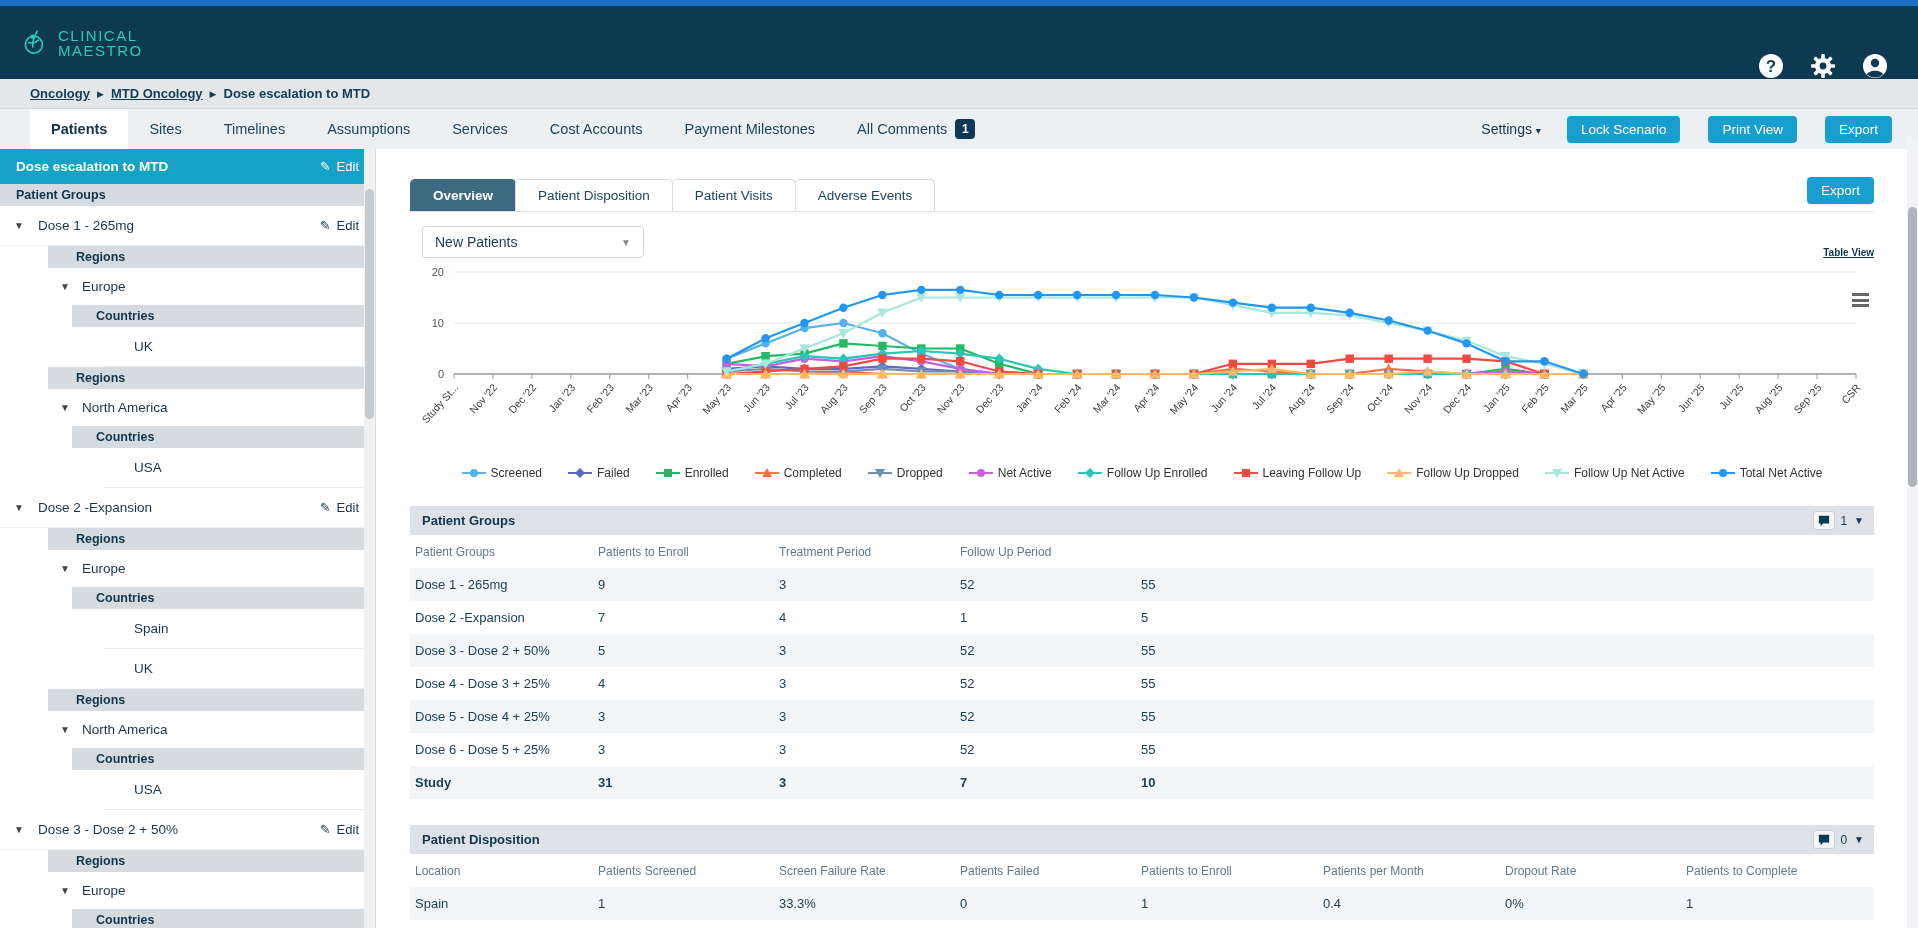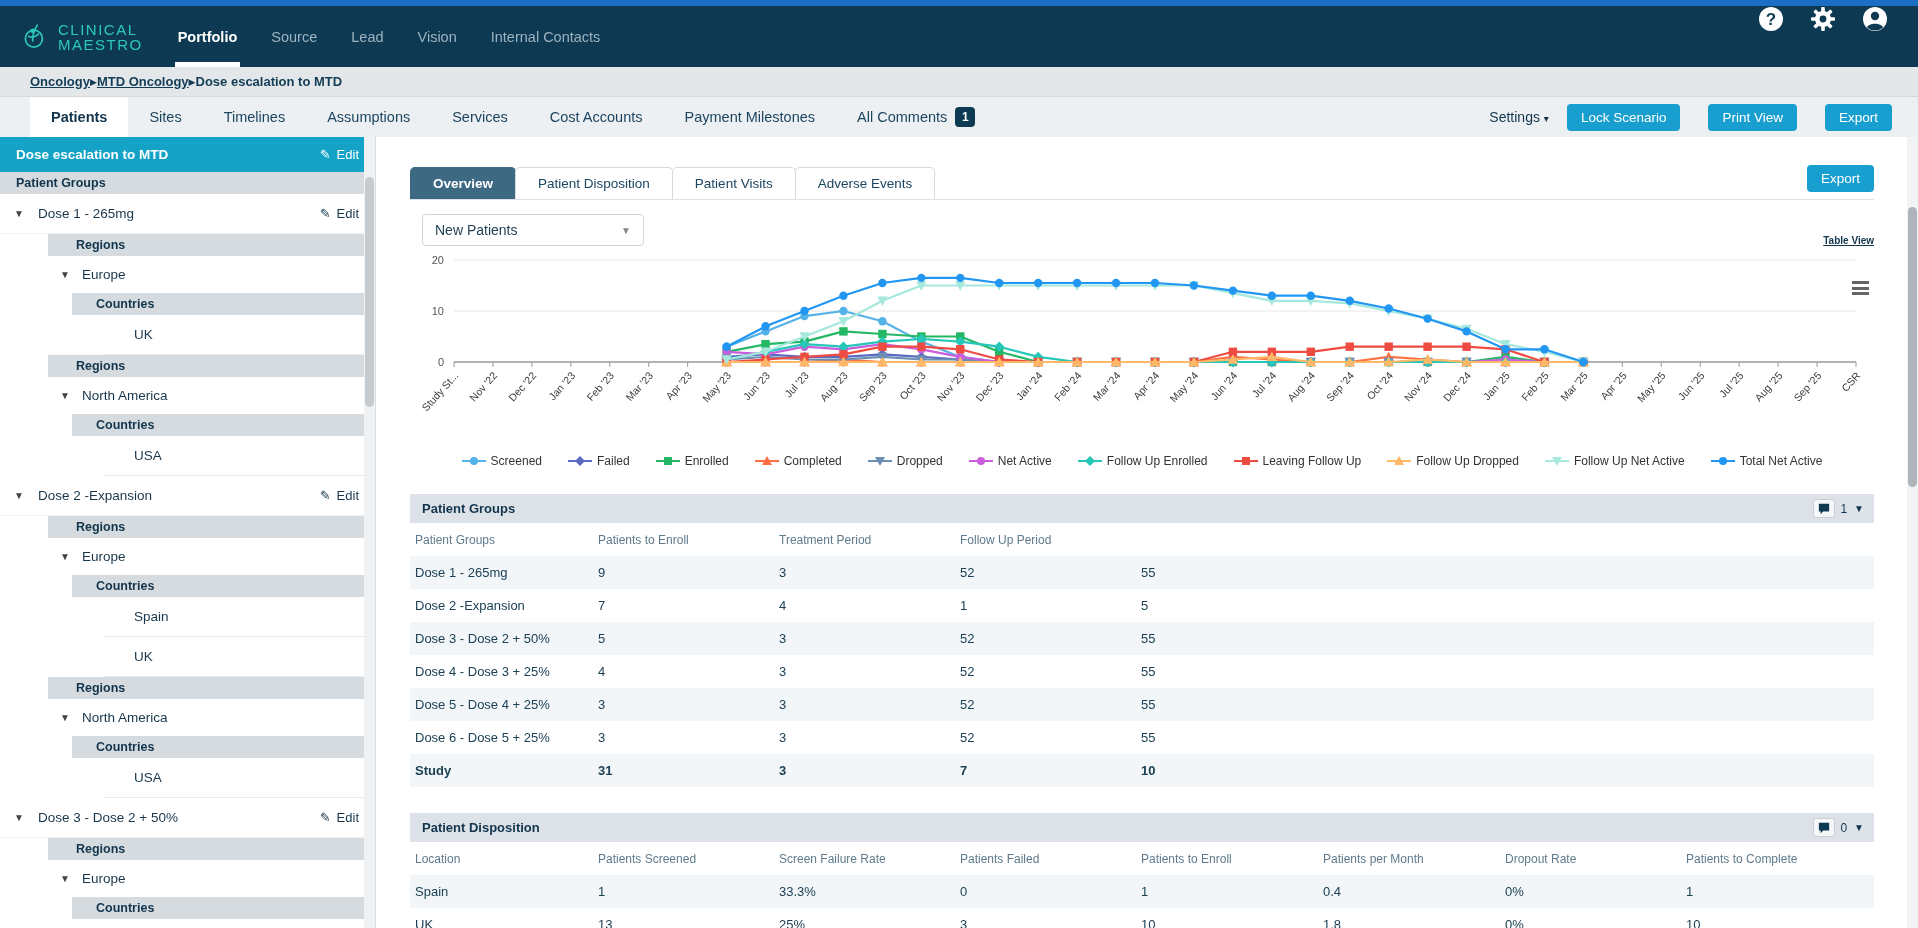--- a/index.html
+++ b/index.html
@@ -2,46 +2,46 @@
 <html><head>
 <meta charset="utf-8">
 <style>
   * { margin:0; padding:0; box-sizing:border-box; }
   html,body { width:1918px; height:928px; overflow:hidden; background:#fff;
     font-family:"Liberation Sans", sans-serif; }
   .app { position:relative; width:1918px; height:928px; overflow:hidden; }
 
   
   .top-strip { height:6px; background:#1a6fc4; }
-  .navbar { height:61px; background:#0d3a52; display:flex; align-items:flex-start; position:relative; }
+  .navbar { height:73px; background:#0d3a52; display:flex; align-items:flex-end; position:relative; }
   .brand { display:flex; align-items:center; gap:10px; padding:0 18px 0 22px; height:100%; }
   .brand-text { display:flex; flex-direction:column; line-height:15px; }
   .brand-text span { color:#2cc9bb; font-size:15px; letter-spacing:1.5px; font-weight:400; }
   .nav-items { display:flex; align-items:stretch; height:100%; }
   .nav-item { color:#9db3c0; font-size:14.5px; display:flex; align-items:center; padding:0 17px; cursor:pointer; position:relative; }
   .nav-item.active { color:#ffffff; font-weight:bold; }
   .nav-item.active::after { content:""; position:absolute; left:14px; right:14px; bottom:0; height:5px; background:#ffffff; }
   .nav-right { margin-left:auto; display:flex; align-items:center; gap:26px; padding-right:30px; }
   .nav-icon { width:26px; height:26px; cursor:pointer; }
 
   
-  .breadcrumb { height:30px; background:#e3e7ea; display:flex; align-items:center; padding-left:30px; 
+  .breadcrumb { height:30px; background:#e3e7ea; display:flex; align-items:center; padding-left:30px; gap:7px;
     font-size:13px; color:#123c55; border-bottom:1px solid #d4d9dd; }
   .crumb { text-decoration:underline; font-weight:bold; cursor:pointer; }
   .crumb.current { text-decoration:none; cursor:default; }
   .crumb-sep { font-size:9px; color:#123c55; }
 
   
   .tabbar { height:40px; background:#edf0f2; display:flex; align-items:stretch; padding-left:30px; }
   .mtab { display:flex; align-items:center; padding:0 21px; font-size:14.5px; color:#1c4560; cursor:pointer; gap:8px; }
   .mtab.active { background:#ffffff; font-weight:bold; color:#12354d; }
   .badge { background:#0d3a52; color:#fff; font-size:12px; font-weight:bold; min-width:20px; height:20px;
     border-radius:4px; display:flex; align-items:center; justify-content:center; padding:0 5px; }
   .tab-actions { margin-left:auto; display:flex; align-items:center; gap:10px; padding-right:26px; }
-  .settings-lbl { font-size:14px; color:#12354d; margin-right:8px; cursor:pointer; }
+  .settings-lbl { font-size:14px; color:#12354d; margin-right:16px; cursor:pointer; }
   .settings-lbl .caret { font-size:10px; }
   .cyan-btn { background:#189fcf; color:#fff; border:none; font-size:13.5px; padding:6px 14px; border-radius:4px;
     cursor:pointer; font-family:"Liberation Sans", sans-serif; }
 
   
   .content { display:flex; height:791px; }
   .sidebar { width:376px; background:#fff; border-right:1px solid #d8dcdf; position:relative; overflow:hidden; flex:none; }
   .sb-header { height:35px; background:#14a3c7; color:#fff; display:flex; align-items:center; padding:0 16px; }
   .sb-header .sb-title { font-weight:bold; font-size:13.5px; flex:1; }
   .sb-header .sb-edit { font-size:13px; cursor:pointer; display:flex; gap:6px; align-items:center; }
@@ -110,27 +110,20 @@
         <circle cx="19" cy="26" r="15" fill="none" stroke="#2cc9bb" stroke-width="3"></circle>
         <circle cx="17" cy="12" r="4" fill="#2cc9bb"></circle>
         <path d="M25 2 C20 10 16 18 17 30" fill="none" stroke="#2cc9bb" stroke-width="3" stroke-linecap="round"></path>
         <path d="M10 22 C15 24 22 23 27 18" fill="none" stroke="#2cc9bb" stroke-width="3" stroke-linecap="round"></path>
       </svg>
       <div class="brand-text">
         <span>CLINICAL</span>
         <span>MAESTRO</span>
       </div>
     </div>
-    <div class="nav-items" id="nav-items">
-        <div class="nav-item active">Portfolio</div>
-        <div class="nav-item">Source</div>
-        <div class="nav-item">Lead</div>
-        <div class="nav-item">Vision</div>
-        <div class="nav-item">Internal Contacts</div>
-      </div>
     <div class="nav-right">
       <svg class="nav-icon" viewBox="0 0 26 26">
         <circle cx="13" cy="13" r="12" fill="#ffffff"></circle>
         <text x="13" y="19" text-anchor="middle" font-size="17" font-weight="bold" fill="#0d3a52">?</text>
       </svg>
       <svg class="nav-icon" viewBox="0 0 26 26">
         <g fill="#ffffff">
           <circle cx="13" cy="13" r="8"></circle>
           <g>
             <rect x="11.2" y="1" width="3.6" height="6" rx="1"></rect>

